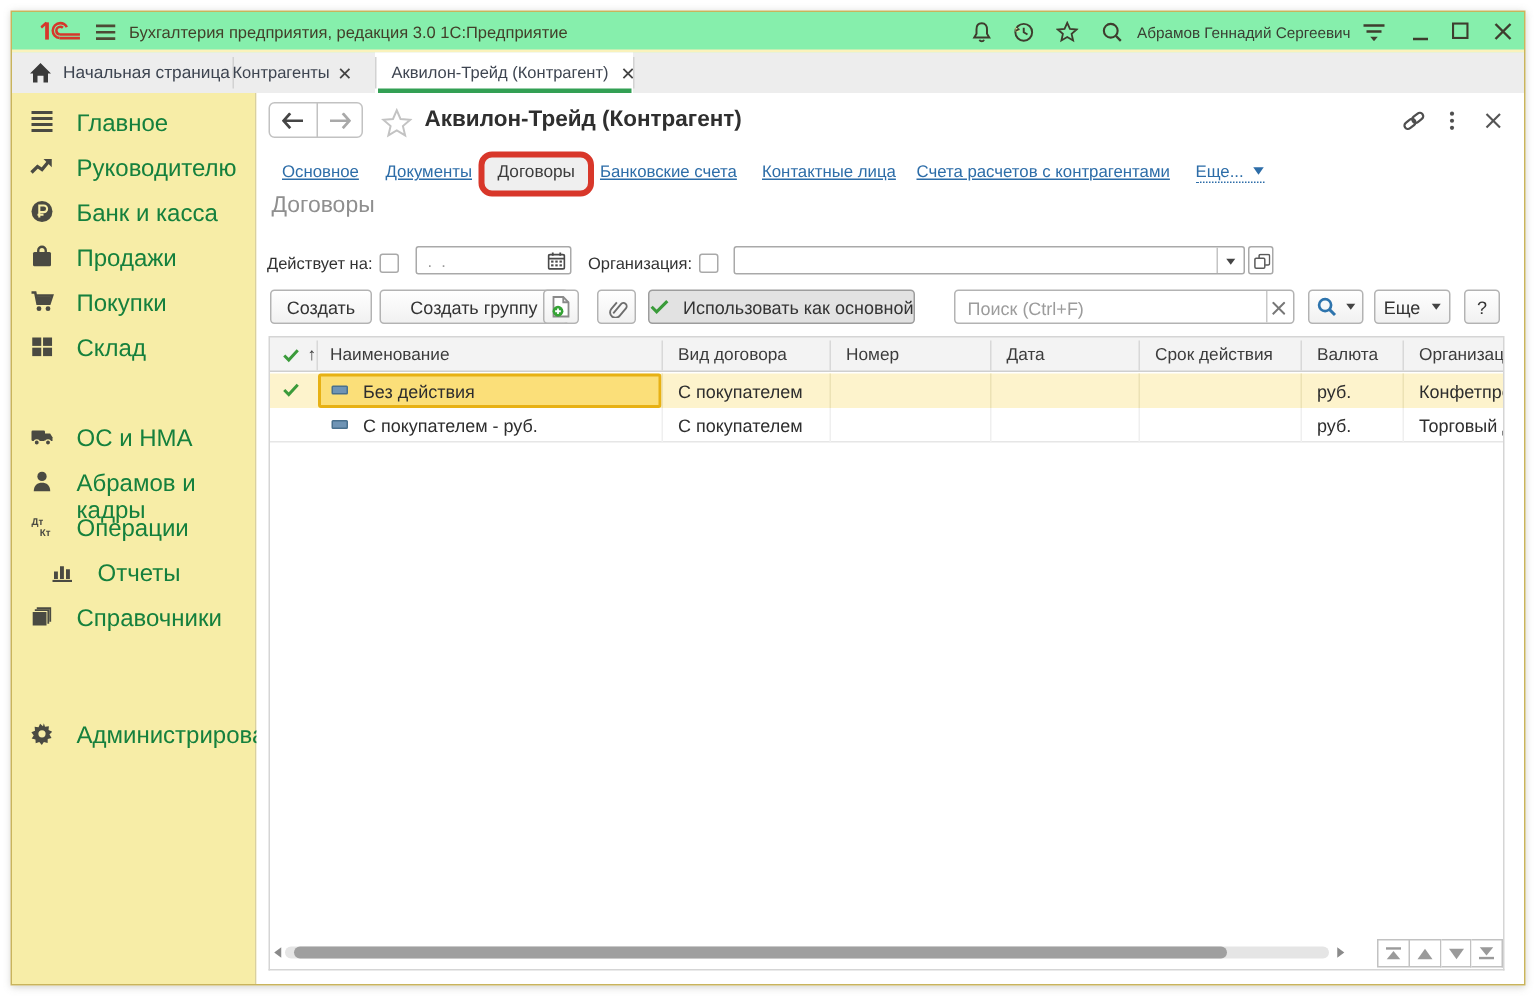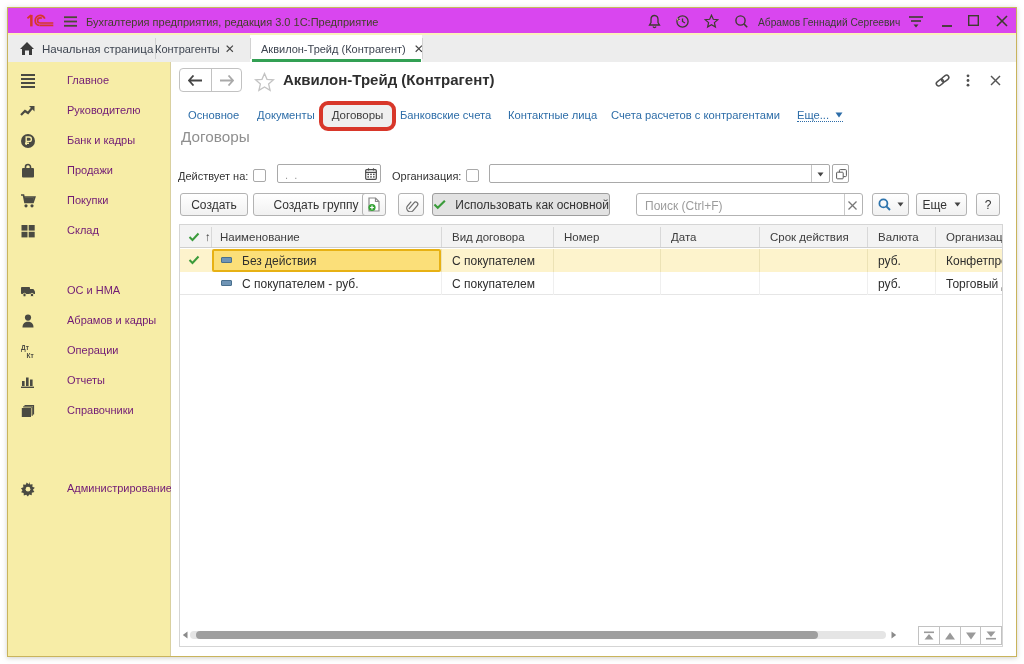--- a/index.html
+++ b/index.html
@@ -1,29 +1,29 @@
 <!DOCTYPE html>
 <html><head><meta charset="utf-8">
 <style>
 *{margin:0;padding:0;box-sizing:border-box}
 html,body{width:1024px;height:664px;background:#fff;font-family:"Liberation Sans",sans-serif;overflow:hidden}
 body{position:relative}
 .abs{position:absolute}
 #win{left:7px;top:7px;width:1010px;height:650px;border:1px solid #c9b45c;background:#fff;box-shadow:0 1px 5px rgba(120,120,110,0.35)}
-#titlebar{left:0;top:0;width:1008px;height:27px;background:#d946ef}
+#titlebar{left:0;top:0;width:1008px;height:27px;background:#86efac}
 #tabbar{left:0;top:27px;width:1008px;height:27px;background:#ededed}
 #sidebar{left:0;top:54px;width:163px;height:594px;background:#f7eda7;border-right:1px solid #d9d0a0}
 #content{left:163px;top:54px;width:845px;height:594px;background:#fff}
 .ttext{font-size:12px;color:#42402a}
 .tab{position:absolute;top:0;height:27px;font-size:11.5px;color:#3e4551;display:flex;align-items:center;white-space:nowrap;overflow:hidden}
 .tabsep{position:absolute;top:3px;height:21px;width:1px;background:#d2d2d2}
 .sideitem{position:absolute;left:0;width:100%;height:30px}
-.sideitem .txt{position:absolute;left:59px;top:8px;font-size:11px;color:#701a75}
+.sideitem .txt{position:absolute;left:43px;top:8px;font-size:16px;color:#15803d}
 .sideitem svg{position:absolute;left:12px;top:7px}
-.link{position:absolute;font-size:11.2px;color:#2d6da8;}
+.link{position:absolute;font-size:11.2px;color:#2d6da8;text-decoration:underline}
 .btn{position:absolute;height:23px;background:linear-gradient(#ffffff,#f1f1f1);border:1px solid #b3b3b3;border-radius:3px;font-size:12px;color:#333;display:flex;align-items:center;justify-content:center}
 .inp{position:absolute;background:#fff;border:1px solid #a9a9a9;border-radius:2px}
 .cb{position:absolute;width:13px;height:13px;background:#fff;border:1px solid #a9a9a9;border-radius:2px}
 .hcell{position:absolute;top:0;height:100%;font-size:11.5px;color:#3c3c3c;padding-top:6px}
 .vline{position:absolute;width:1px;background:#d8d8d8}
 .cell{position:absolute;font-size:12px;color:#2e2e2e;white-space:nowrap}
 </style></head>
 <body>
 <div id="win" class="abs">
 
@@ -116,21 +116,21 @@
           <path d="M1 12 L5 8 L8 10 L13 4" fill="none" stroke="#4a4a42" stroke-width="2.2"></path>
           <path d="M9 3 L14.5 3 L14.5 8.5 Z" fill="#4a4a42" transform="rotate(0 12 5)"></path>
         </svg>
         <span class="txt">Руководителю</span>
       </div>
       <div class="sideitem" style="top: 64px;">
         <svg width="16" height="16" viewBox="0 0 16 16">
           <circle cx="8" cy="8" r="7" fill="#4a4a42"></circle>
           <path d="M6.2 12 L6.2 4 L9.2 4 A2.2 2.2 0 0 1 9.2 8.4 L6.2 8.4 M5 10.2 L9 10.2" fill="none" stroke="#f7eda7" stroke-width="1.4"></path>
         </svg>
-        <span class="txt">Банк и кадры</span>
+        <span class="txt">Банк и касса</span>
       </div>
       <div class="sideitem" style="top: 94px;">
         <svg width="16" height="16" viewBox="0 0 16 16">
           <rect x="2" y="5" width="12" height="9.5" rx="1" fill="#4a4a42"></rect>
           <path d="M5.5 7 L5.5 4 A2.5 2.5 0 0 1 10.5 4 L10.5 7" fill="none" stroke="#4a4a42" stroke-width="1.6"></path>
         </svg>
         <span class="txt">Продажи</span>
       </div>
       <div class="sideitem" style="top: 124px;">
         <svg width="16" height="16" viewBox="0 0 16 16">
@@ -168,21 +168,21 @@
         </svg>
         <span class="txt">Абрамов и кадры</span>
       </div>
       <div class="sideitem" style="top: 274px; padding-left: 32px;">
         <svg width="16" height="16" viewBox="0 0 16 16">
           <text x="1" y="7" font-size="6.5" font-weight="bold" fill="#4a4a42" font-family="Liberation Sans">Дт</text>
           <text x="6.5" y="14.5" font-size="6.5" font-weight="bold" fill="#4a4a42" font-family="Liberation Sans">Кт</text>
         </svg>
         <span class="txt">Операции</span>
       </div>
-      <div class="sideitem" style="top: 304px;">
+      <div class="sideitem" style="top: 304px; margin-left: 14px;">
         <svg width="16" height="16" viewBox="0 0 16 16">
           <g fill="#4a4a42">
             <rect x="2" y="8" width="2.6" height="5"></rect>
             <rect x="6" y="4.5" width="2.6" height="8.5"></rect>
             <rect x="10" y="6.5" width="2.6" height="6.5"></rect>
             <rect x="1" y="13.6" width="13" height="1.4"></rect>
           </g>
         </svg>
         <span class="txt">Отчеты</span>
       </div>

